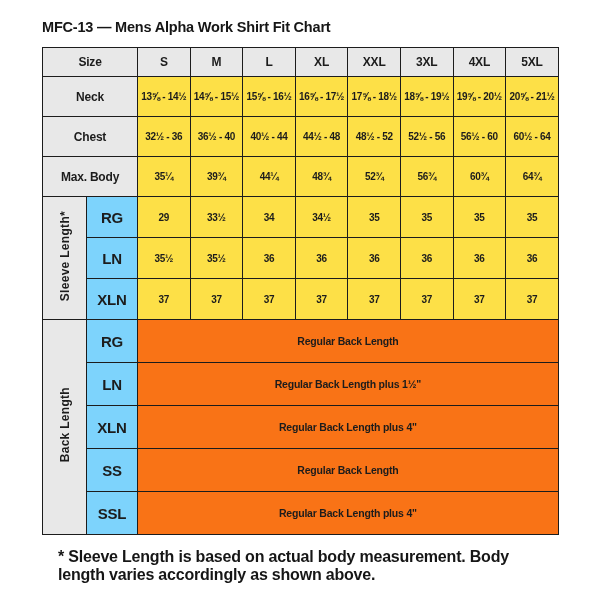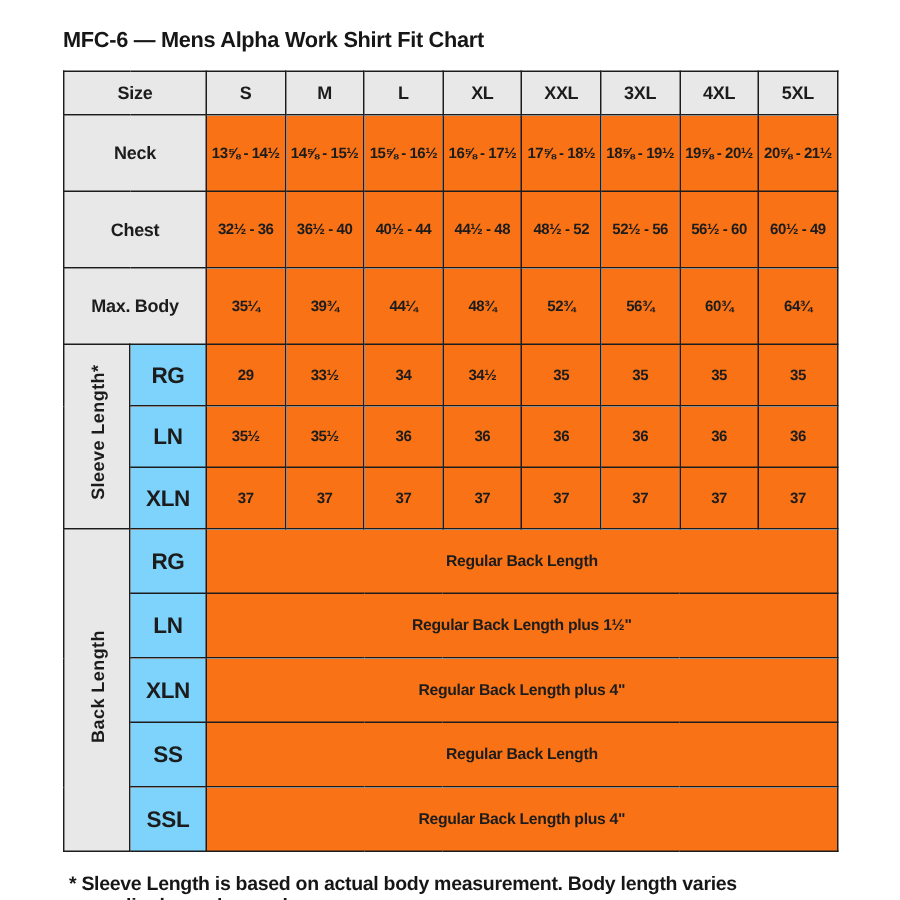--- a/index.html
+++ b/index.html
@@ -37,35 +37,35 @@
     padding: 0;
     font-weight: 700;
     white-space: nowrap;
     overflow: hidden;
   }
   col.c-vert { width: 44px; }
   col.c-sub  { width: 51px; }
   col.c-size { width: 52.6px; }
 
   tr.r-head   { height: 29px; }
-  tr.r-meas   { height: 51px; padding-left: 25px; }
+  tr.r-meas   { height: 40px; padding-left: 25px; }
   tr.r-sleeve { height: 41px; }
   tr.r-back   { height: 43px; }
   .head-cell {
     background: #e8e8e8;
     font-size: 12px;
     letter-spacing: -0.2px;
   }
   .label-cell {
     background: #e8e8e8;
     font-size: 12px;
     letter-spacing: -0.2px;
   }
   .val-cell {
-    background: #f97316;
+    background: #fde047;
     font-size: 10px;
     letter-spacing: -0.3px;
   }
   .sub-cell {
     background: #7dd3fc;
     font-size: 15px;
     letter-spacing: -0.2px;
   }
   .span-cell {
     background: #f97316;
@@ -76,33 +76,33 @@
   .vert-text {
     display: inline-block;
     writing-mode: vertical-rl;
     transform: rotate(180deg);
     font-size: 12px;
     font-weight: 700;
     letter-spacing: 0.3px;
     line-height: 1;
   }
   .footnote {
-    font-size: 13px;
-    font-weight: 700;
-    letter-spacing: -0.2px;
-    margin: 13px 0 0 4px;
+    font-size: 16px;
+    font-weight: 700;
+    letter-spacing: -0.2px;
+    margin: 13px 0 0 16px;
     color: #161616;
   }
 </style>
 </head>
 <body>
 
 <div class="page">
 
-  <h1 class="title">MFC-6 — Mens Alpha Work Shirt Fit Chart</h1>
+  <h1 class="title">MFC-13 — Mens Alpha Work Shirt Fit Chart</h1>
 
   <table class="fit-table">
     <colgroup>
       <col class="c-vert">
       <col class="c-sub">
       <col class="c-size">
         <col class="c-size">
         <col class="c-size">
         <col class="c-size">
       <col class="c-size">
@@ -138,21 +138,21 @@
 
     <tr class="r-meas">
       <th colspan="2" class="label-cell">Chest</th>
       <td class="val-cell">32½ - 36</td>
       <td class="val-cell">36½ - 40</td>
       <td class="val-cell">40½ - 44</td>
       <td class="val-cell">44½ - 48</td>
       <td class="val-cell">48½ - 52</td>
       <td class="val-cell">52½ - 56</td>
       <td class="val-cell">56½ - 60</td>
-      <td class="val-cell">60½ - 49</td>
+      <td class="val-cell">60½ - 64</td>
     </tr>
 
     <tr class="r-meas">
       <th colspan="2" class="label-cell">Max. Body</th>
       <td class="val-cell">35¼</td>
       <td class="val-cell">39¾</td>
       <td class="val-cell">44¼</td>
       <td class="val-cell">48¾</td>
       <td class="val-cell">52¾</td>
       <td class="val-cell">56¾</td>

